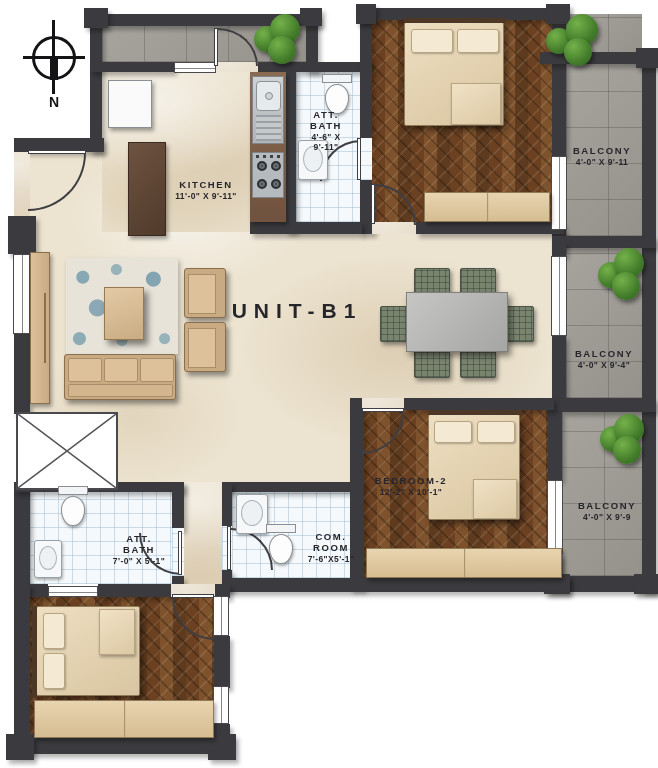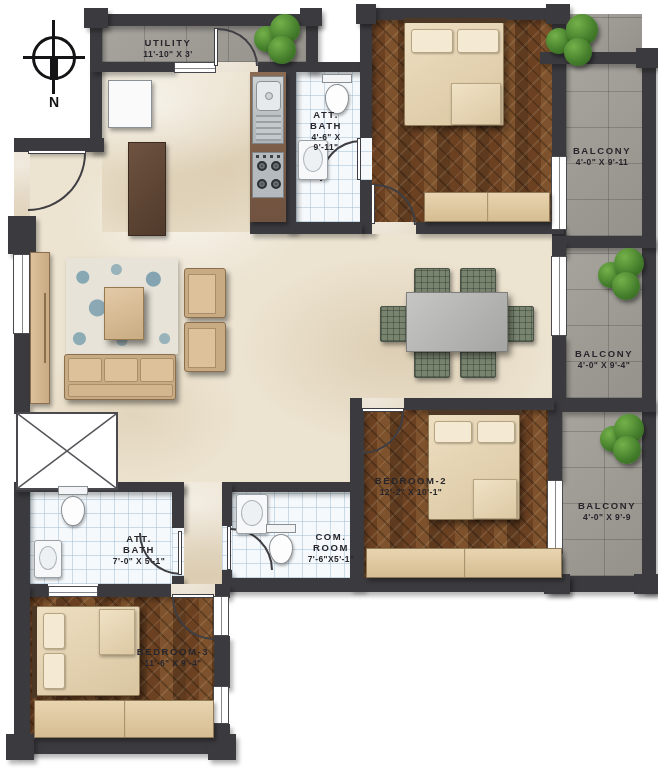--- a/index.html
+++ b/index.html
@@ -310,24 +310,25 @@
     <i style="left:2px;top:14px;width:26px;height:26px"></i>
     <i style="left:18px;top:0;width:30px;height:30px"></i>
     <i style="left:16px;top:24px;width:28px;height:28px"></i>
   </div>
   <div class="plant abs" style="left:598px;top:414px;width:48px;height:50px">
     <i style="left:2px;top:12px;width:26px;height:26px"></i>
     <i style="left:16px;top:0;width:30px;height:30px"></i>
     <i style="left:15px;top:22px;width:28px;height:28px"></i>
   </div>
 
-
-  <div class="room-label" style="left:168px;top:48px;width:110px">
-    <div class="rname">UTILITY</div>
-    <div class="rdims">11'-10" X 3'</div>
+  <div class="unit-title" style="left:297px;top:311px">UNIT-B1</div>
+
+  <div class="room-label" style="left:206px;top:190px;width:110px">
+    <div class="rname">KITCHEN</div>
+    <div class="rdims">11'-0" X 9'-11"</div>
   </div>
   <div class="room-label" style="left:326px;top:130px;width:48px">
     <div class="rname">ATT. BATH</div>
     <div class="rdims">4'-6" X 9'-11"</div>
   </div>
   <div class="room-label" style="left:602px;top:156px;width:90px">
     <div class="rname">BALCONY</div>
     <div class="rdims">4'-0" X 9'-11</div>
   </div>
   <div class="room-label" style="left:604px;top:359px;width:90px">
@@ -343,17 +344,13 @@
     <div class="rdims">4'-0" X 9'-9</div>
   </div>
   <div class="room-label" style="left:139px;top:549px;width:56px">
     <div class="rname">ATT. BATH</div>
     <div class="rdims">7'-0" X 5'-1"</div>
   </div>
   <div class="room-label" style="left:331px;top:547px;width:54px">
     <div class="rname">COM. ROOM</div>
     <div class="rdims">7'-6"X5'-1"</div>
   </div>
-  <div class="room-label" style="left:173px;top:657px;width:104px">
-    <div class="rname">BEDROOM-3</div>
-    <div class="rdims">11'-6" X 9'-4"</div>
-  </div>
 </div>
 
 </body></html>

